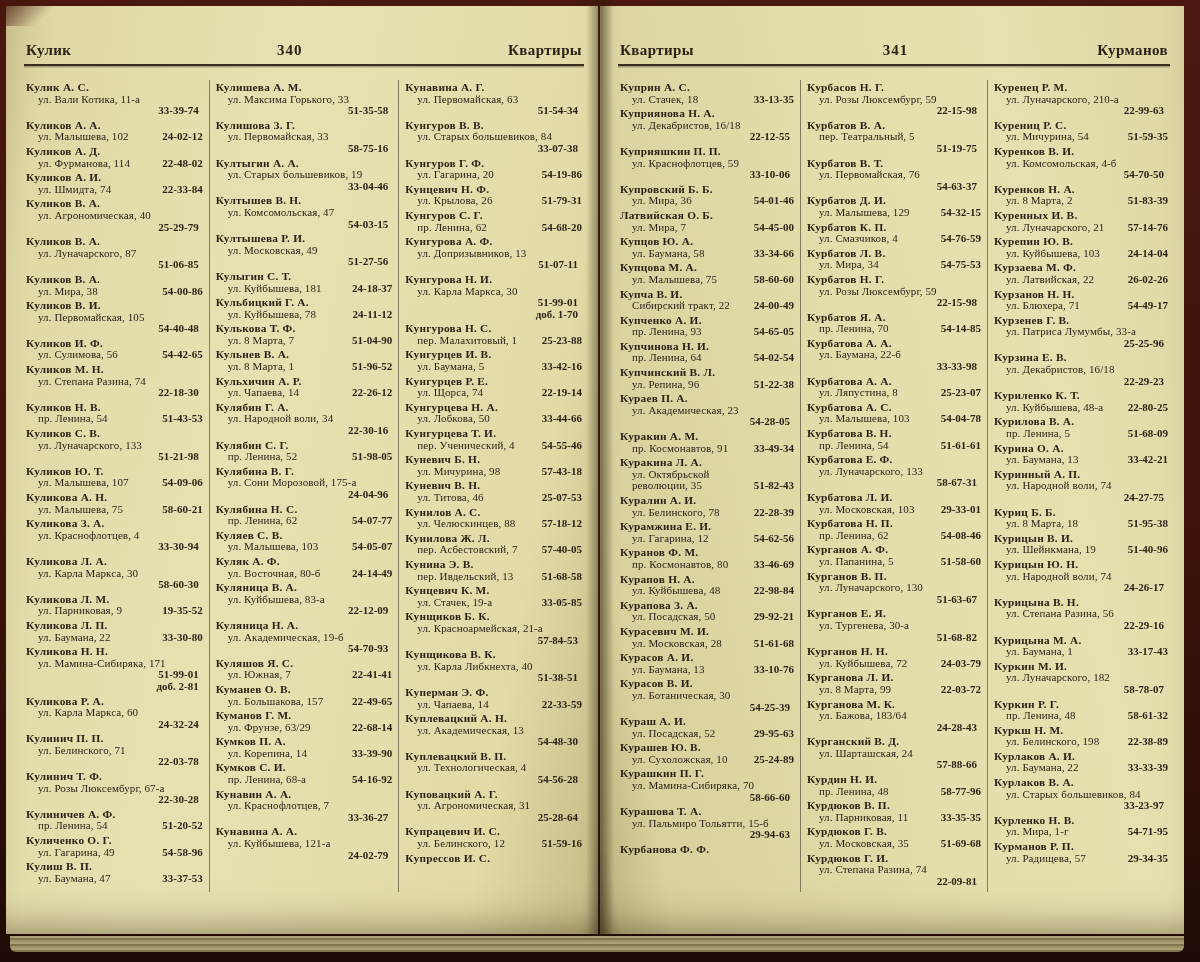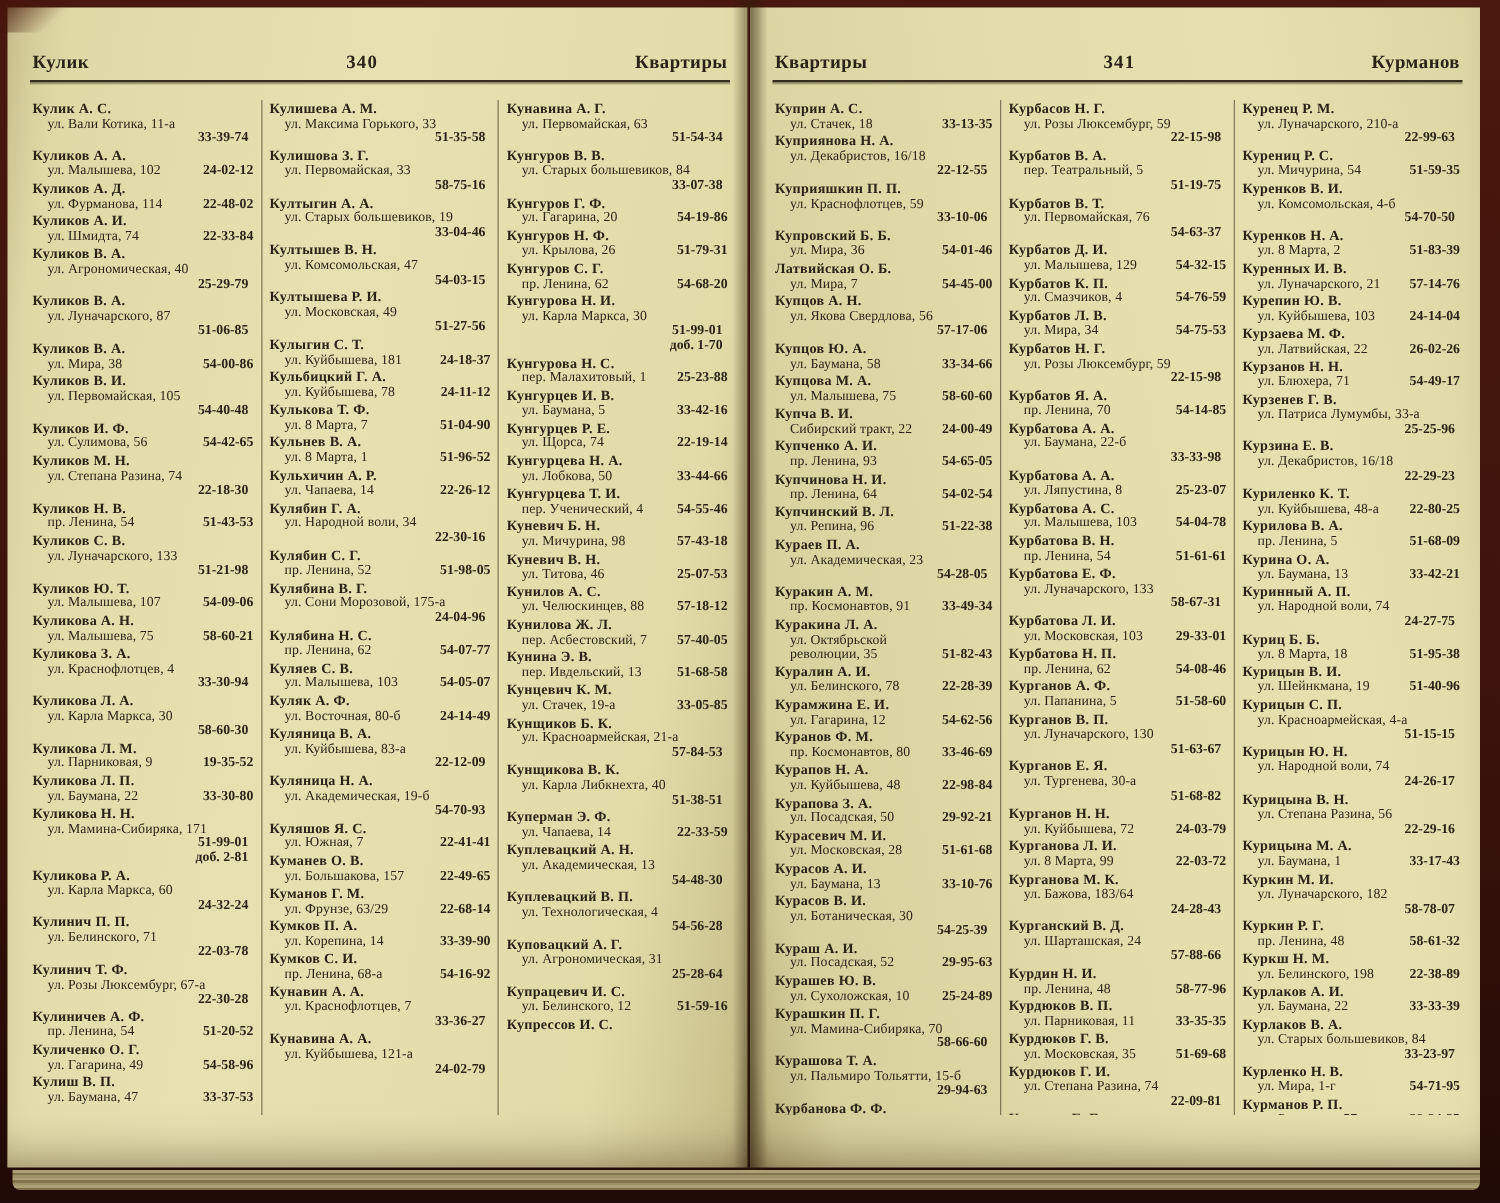--- a/index.html
+++ b/index.html
@@ -475,31 +475,40 @@
             </div>
           </div>
           <div class="entry">
             <div class="nm">Кунгуров Г. Ф.</div>
             <div class="ln">
               <span class="ad">ул. Гагарина, 20</span>
               <span class="ph">54-19-86</span>
             </div>
           </div>
           <div class="entry">
-            <div class="nm">Кунгуров Н. Ф.</div>
+            <div class="nm">Кунцевич Н. Ф.</div>
             <div class="ln">
               <span class="ad">ул. Крылова, 26</span>
               <span class="ph">51-79-31</span>
             </div>
           </div>
           <div class="entry">
             <div class="nm">Кунгуров С. Г.</div>
             <div class="ln">
               <span class="ad">пр. Ленина, 62</span>
               <span class="ph">54-68-20</span>
+            </div>
+          </div>
+          <div class="entry">
+            <div class="nm">Кунгурова А. Ф.</div>
+            <div class="ln">
+              <span class="ad">ул. Допризывников, 13</span>
+            </div>
+            <div class="ln ponly">
+              <span class="ph">51-07-11</span>
             </div>
           </div>
           <div class="entry">
             <div class="nm">Кунгурова Н. И.</div>
             <div class="ln">
               <span class="ad">ул. Карла Маркса, 30</span>
             </div>
             <div class="ln ponly">
               <span class="ph">51-99-01</span>
             </div>
@@ -692,29 +701,20 @@
             </div>
           </div>
           <div class="entry">
             <div class="nm">Латвийская О. Б.</div>
             <div class="ln">
               <span class="ad">ул. Мира, 7</span>
               <span class="ph">54-45-00</span>
             </div>
           </div>
           <div class="entry">
-            <div class="nm">Купцов А. Н.</div>
-            <div class="ln">
-              <span class="ad">ул. Якова Свердлова, 56</span>
-            </div>
-            <div class="ln ponly">
-              <span class="ph">57-17-06</span>
-            </div>
-          </div>
-          <div class="entry">
             <div class="nm">Купцов Ю. А.</div>
             <div class="ln">
               <span class="ad">ул. Баумана, 58</span>
               <span class="ph">33-34-66</span>
             </div>
           </div>
           <div class="entry">
             <div class="nm">Купцова М. А.</div>
             <div class="ln">
               <span class="ad">ул. Малышева, 75</span>
@@ -1192,29 +1192,20 @@
             <div class="ln">
               <span class="ad">ул. 8 Марта, 18</span>
               <span class="ph">51-95-38</span>
             </div>
           </div>
           <div class="entry">
             <div class="nm">Курицын В. И.</div>
             <div class="ln">
               <span class="ad">ул. Шейнкмана, 19</span>
               <span class="ph">51-40-96</span>
-            </div>
-          </div>
-          <div class="entry">
-            <div class="nm">Курицын С. П.</div>
-            <div class="ln">
-              <span class="ad">ул. Красноармейская, 4-а</span>
-            </div>
-            <div class="ln ponly">
-              <span class="ph">51-15-15</span>
             </div>
           </div>
           <div class="entry">
             <div class="nm">Курицын Ю. Н.</div>
             <div class="ln">
               <span class="ad">ул. Народной воли, 74</span>
             </div>
             <div class="ln ponly">
               <span class="ph">24-26-17</span>
             </div>

